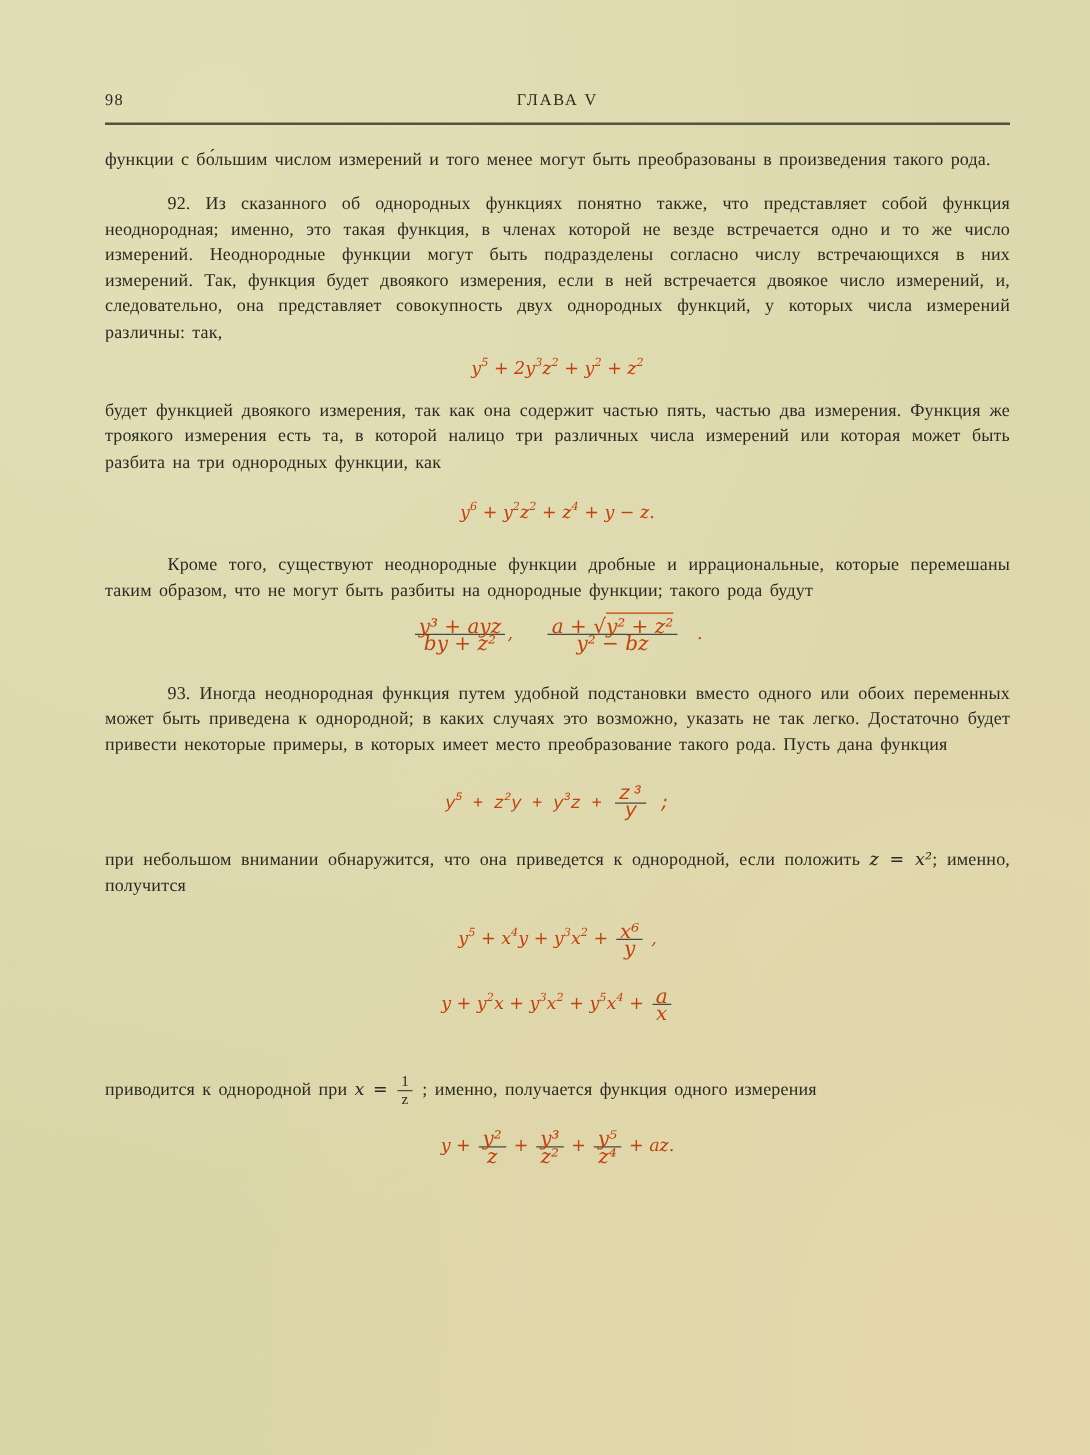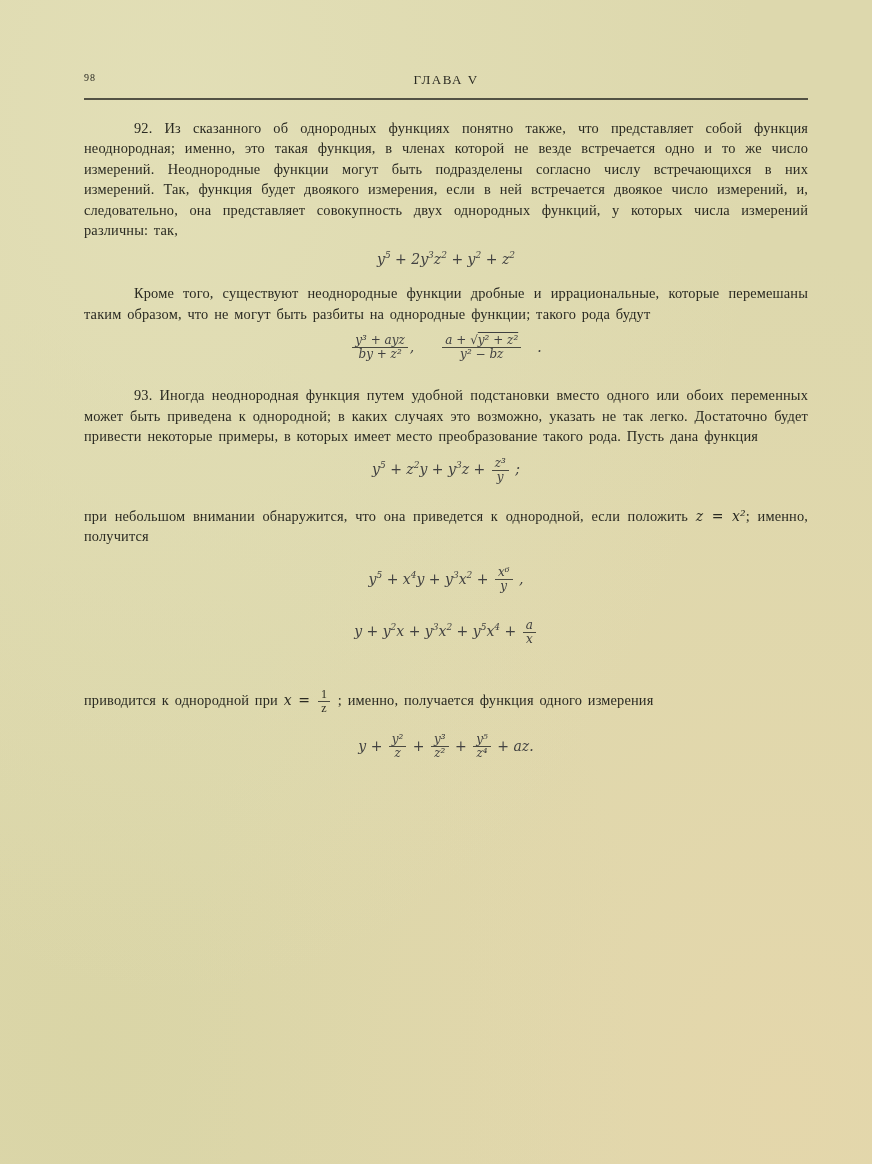--- a/index.html
+++ b/index.html
@@ -27,21 +27,21 @@
     .running-head {
       position: relative;
       height: 22px;
       font-size: 13px;
       letter-spacing: 1px;
     }
     .page-num {
       position: absolute;
       left: 0;
       top: 0;
-      font-size: 10px;
+      font-size: 13px;
     }
     .chapter-title {
       position: absolute;
       left: 0;
       right: 0;
       top: 0;
       text-align: center;
       font-size: 13px;
       letter-spacing: 1.5px;
     }
@@ -59,63 +59,68 @@
       word-spacing: 2px;
       letter-spacing: 0.15px;
     }
     p.indent { text-indent: 50px; }
     .mt-para { margin-top: 15px; }
     .formula {
       text-align: center;
       font-family: "DejaVu Serif", "Liberation Serif", serif;
       font-style: italic;
       font-size: 14px;
-      color: #404040;
+      color: #c2410c;
       line-height: 20px;
     }
     .formula sup { font-size: 9px; vertical-align: 6px; font-style: italic; }
     .frac {
       display: inline-block;
       vertical-align: middle;
       text-align: center;
-      font-size: 12px;
+      font-size: 16px;
       line-height: 13px;
       margin: 0 2px;
     }
     .frac .num { display: block; border-bottom: 1px solid #4a4a40; padding: 0 3px; }
     .frac .den { display: block; padding: 0 3px; }
     .math-inline { font-style: italic; font-family: "DejaVu Serif", serif; font-size: 14px; }
     .f1 { margin-top: 4px; margin-bottom: 14px; }
     .f2 { margin-top: 16px; margin-bottom: 22px; }
     .f3 { margin-top: 10px; margin-bottom: 24px; }
-    .f4 { margin-top: 8px; margin-bottom: 22px; }
+    .f4 { margin-top: 22px; margin-bottom: 22px; font-family: Liberation Mono, monospace; }
     .f5 { margin-top: 18px; margin-bottom: 24px; }
     .f6 { margin-top: 18px; margin-bottom: 42px; }
     .f7 { margin-top: 18px; }
     .gap { display: inline-block; width: 26px; }
   </style>
 </head>
 <body>
 
 <div class="page">
 
   <div class="running-head">
     <span class="page-num">98</span>
     <span class="chapter-title">ГЛАВА V</span>
   </div>
   <div class="head-rule"></div>
 
+  <p>функции с бо́льшим числом измерений и того менее могут быть преобразованы в произведения такого рода.</p>
 
   <p class="indent mt-para">92. Из сказанного об однородных функциях понятно также, что представляет собой функция неоднородная; именно, это такая функция, в членах которой не везде встречается одно и то же число измерений. Неоднородные функции могут быть подразделены согласно числу встречающихся в них измерений. Так, функция будет двоякого измерения, если в ней встречается двоякое число измерений, и, следовательно, она представляет совокупность двух однородных функций, у которых числа измерений различны: так,</p>
 
   <div class="formula f1">
     <span>y</span><sup>5</sup><span> + 2y</span><sup>3</sup><span>z</span><sup>2</sup><span> + y</span><sup>2</sup><span> + z</span><sup>2</sup>
   </div>
 
+  <p>будет функцией двоякого измерения, так как она содержит частью пять, частью два измерения. Функция же троякого измерения есть та, в которой налицо три различных числа измерений или которая может быть разбита на три однородных функции, как</p>
 
+  <div class="formula f2">
+    <span>y</span><sup>6</sup><span> + y</span><sup>2</sup><span>z</span><sup>2</sup><span> + z</span><sup>4</sup><span> + y − z.</span>
+  </div>
 
   <p class="indent">Кроме того, существуют неоднородные функции дробные и иррациональные, которые перемешаны таким образом, что не могут быть разбиты на однородные функции; такого рода будут</p>
 
   <div class="formula f3">
     <span class="frac">
       <span class="num">y³ + ayz</span>
       <span class="den">by + z²</span>
     </span><span>,</span><span class="gap"></span><span class="frac">
       <span class="num"><span>a + √</span><span style="text-decoration: overline;">y² + z²</span></span>
       <span class="den">y² − bz</span>

